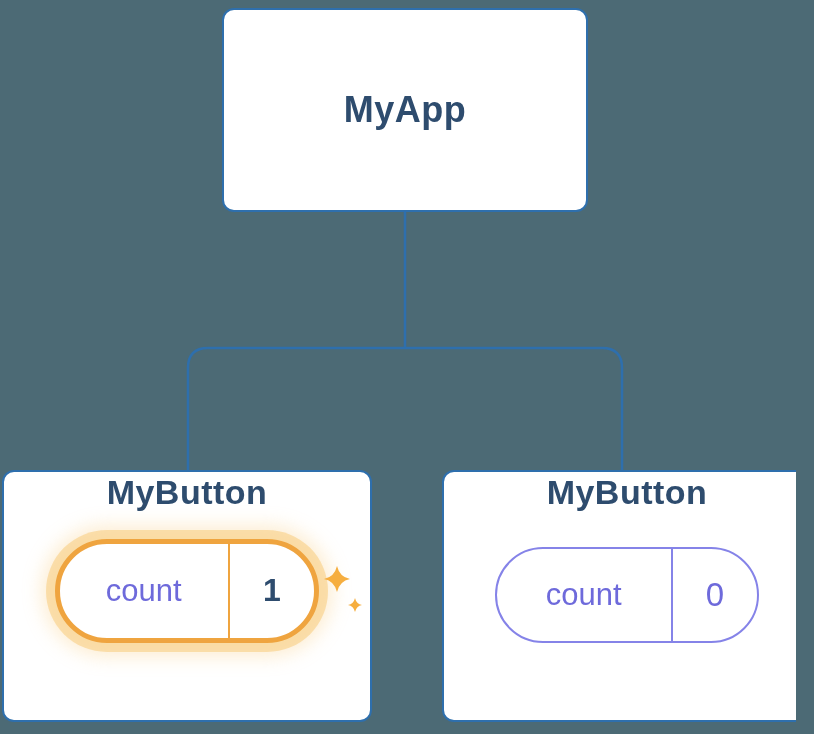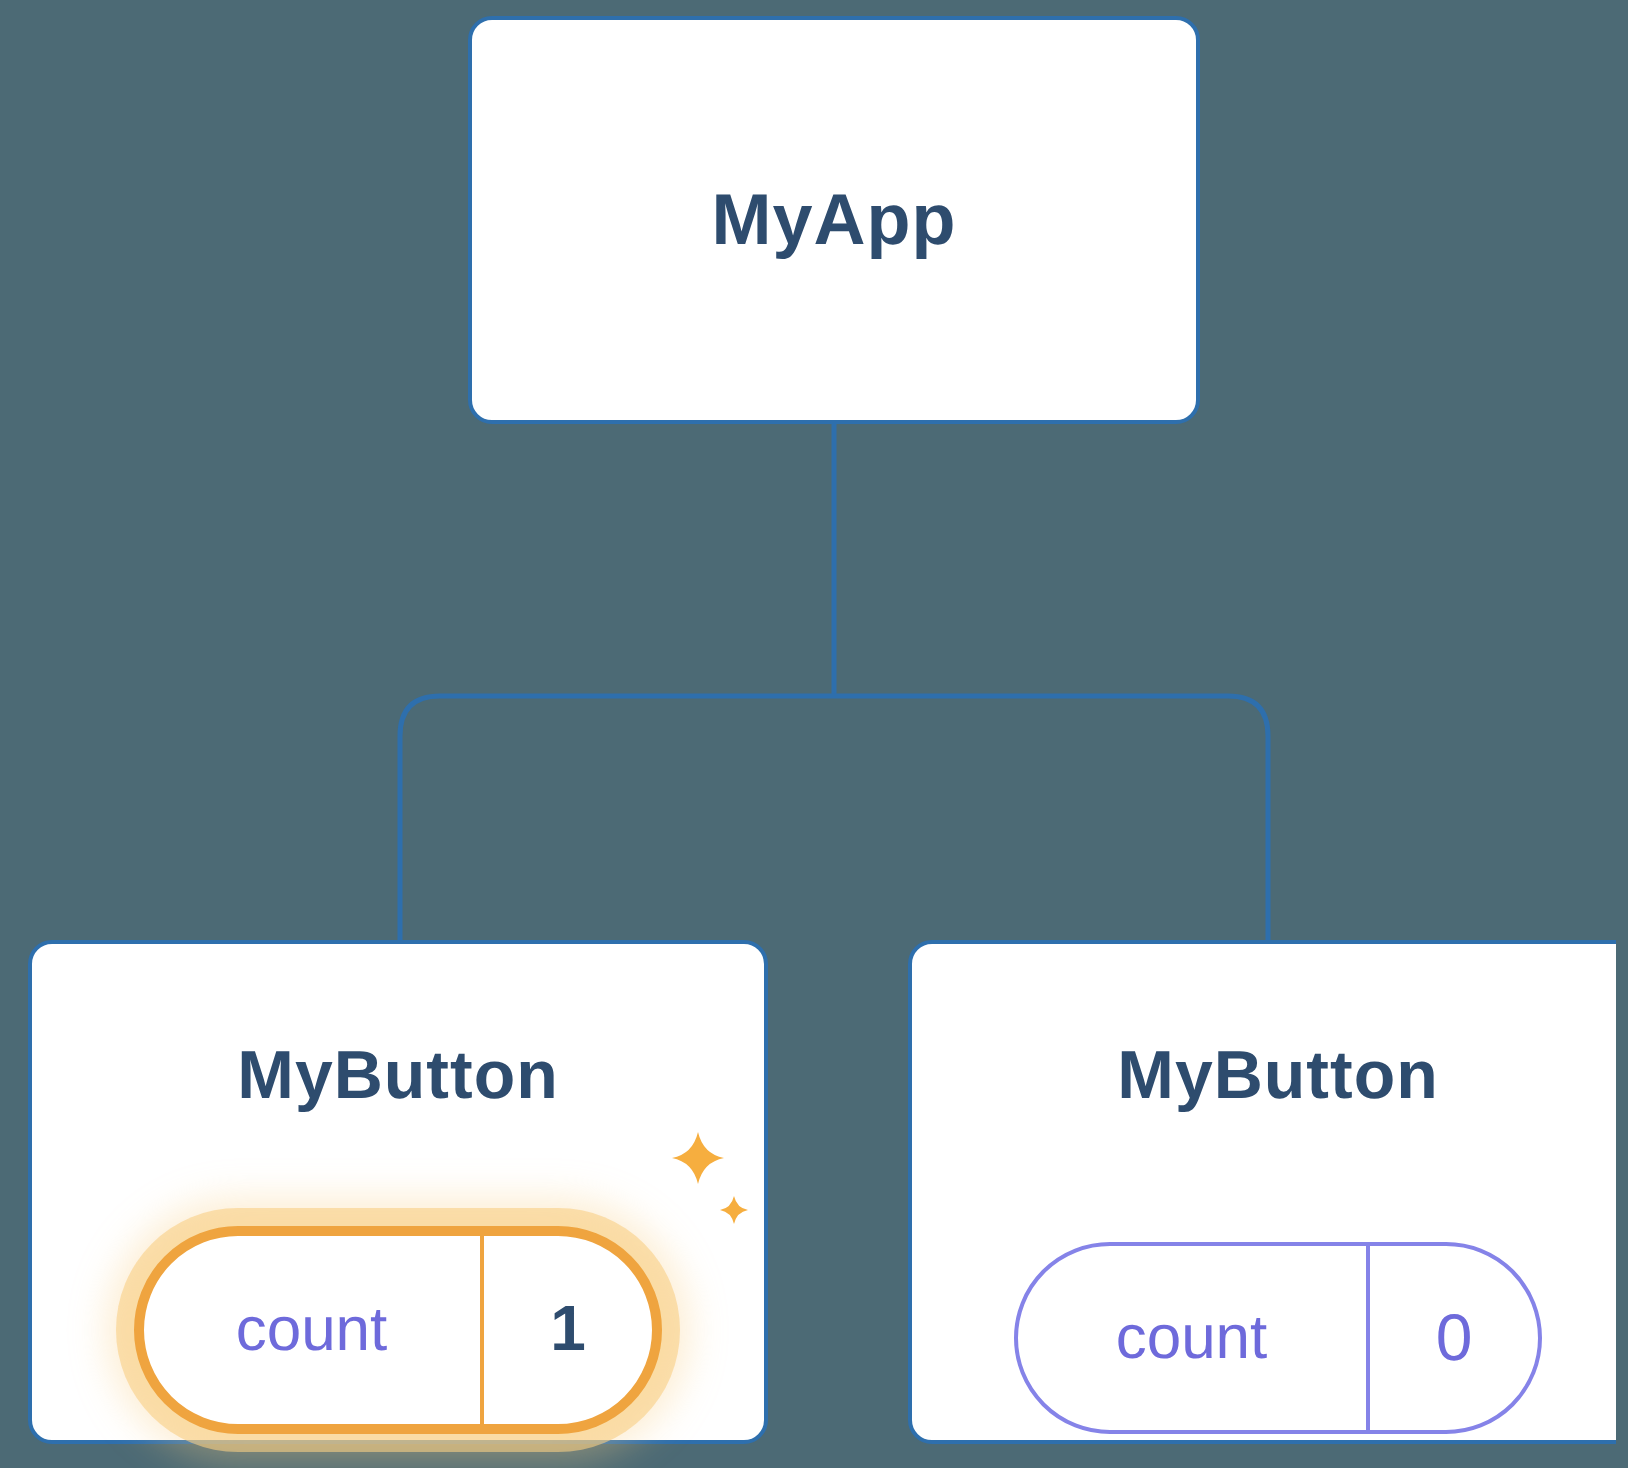--- a/index.html
+++ b/index.html
@@ -13,21 +13,20 @@
     --sparkle-orange:#F6AE3F;
     --node-fill:#FFFFFF;
   }
   html,body{margin:0;padding:0;background:var(--background);}
   .stage{
     position:relative;
     width:796px;height:734px;
     background:var(--background);
     overflow:hidden;
     font-family:"Liberation Sans", sans-serif;
-    margin-left:12px;
   }
   .connectors{position:absolute;left:0;top:0;width:814px;height:734px;}
   .node{
     position:absolute;
     background:var(--node-fill);
     border:2.5px solid var(--node-border-blue);
     border-radius:12px;
     box-sizing:border-box;
   }
   .node-title{
@@ -38,22 +37,20 @@
     letter-spacing:0.5px;
   }
   .root{
     left:222px;top:8px;width:366px;height:204px;
     display:flex;align-items:center;justify-content:center;
   }
   .root .node-title{font-size:36px;}
   .child{
     top:470px;width:370px;height:252px;
     display:flex;flex-direction:column;align-items:center;
-    padding-top:46px;
-    gap:28px;
   }
   .child.left{left:2px;}
   .child.right{left:442px;}
 
   .pill{
     display:flex;align-items:stretch;
     background:var(--node-fill);
     border-radius:999px;
     box-sizing:border-box;
     width:264px;

